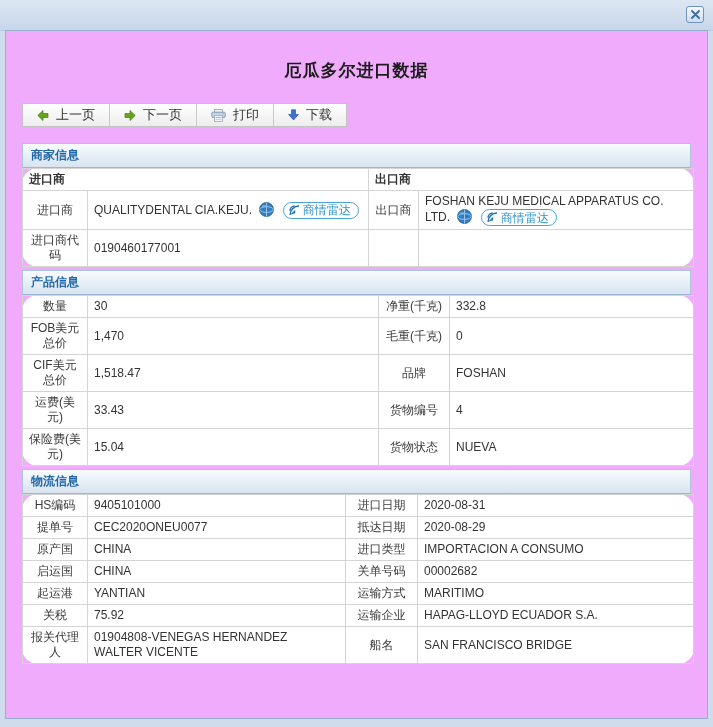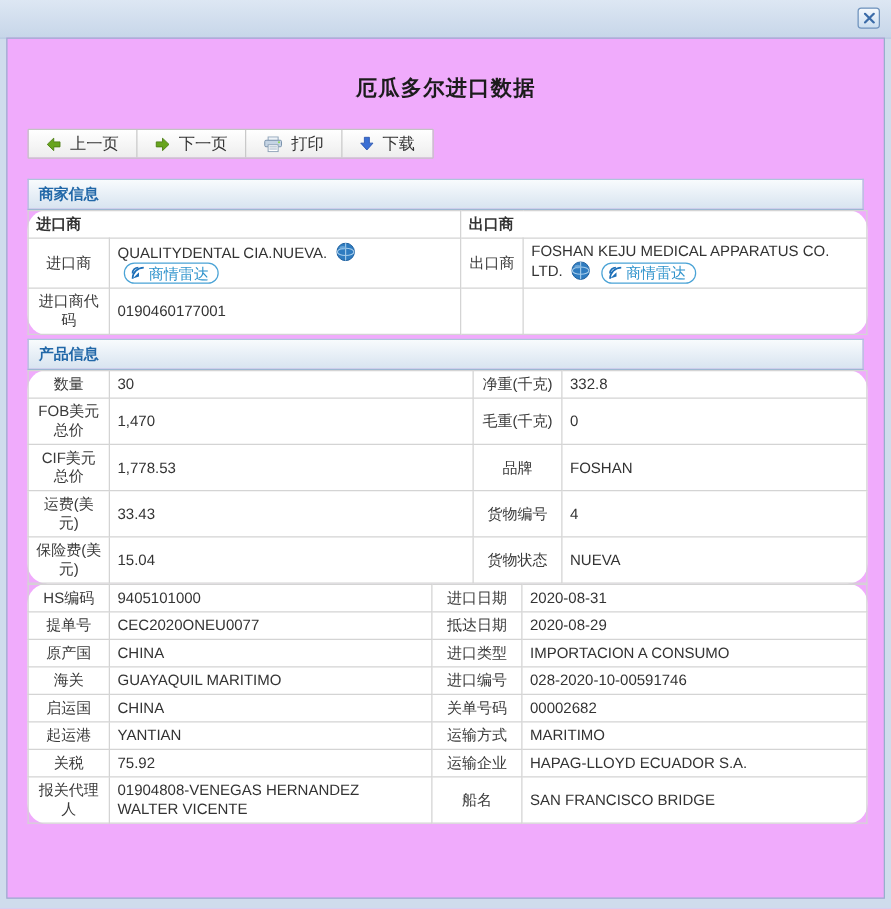--- a/index.html
+++ b/index.html
@@ -135,21 +135,21 @@
           <col style="width: 50px;">
           <col style="width: 275px;">
         </colgroup>
         <tbody>
           <tr>
             <td colspan="2" class="sub">进口商</td>
             <td colspan="2" class="sub">出口商</td>
           </tr>
           <tr>
             <td class="lbl">进口商</td>
-            <td class="val"><span>QUALITYDENTAL CIA.NUEVA.</span>
+            <td class="val"><span>QUALITYDENTAL CIA.KEJU.</span>
   <svg class="globe" width="15" height="15" viewBox="0 0 15 15">
     <circle cx="7.5" cy="7.5" r="7" fill="#2f7cc0"></circle>
     <circle cx="7.5" cy="7.5" r="7" fill="none" stroke="#1d5f9e" stroke-width="0.8"></circle>
     <ellipse cx="7.5" cy="7.5" rx="6.6" ry="2.9" fill="none" stroke="#a6cceb" stroke-width="0.9"></ellipse>
     <path d="M7.5 0.6 v13.8" stroke="#a6cceb" stroke-width="0.9"></path>
     <ellipse cx="5.2" cy="4.2" rx="2.6" ry="1.5" fill="#7db4e0" opacity="0.7"></ellipse>
   </svg>
 
   <span class="badge">
     <svg class="icon" width="11" height="11" viewBox="0 0 11 11">
@@ -204,38 +204,39 @@
             <td class="val"><span>332.8</span></td>
           </tr>
           <tr>
             <td class="lbl">FOB美元总价</td>
             <td class="val"><span>1,470</span></td>
             <td class="lbl">毛重(千克)</td>
             <td class="val"><span>0</span></td>
           </tr>
           <tr>
             <td class="lbl">CIF美元总价</td>
-            <td class="val"><span>1,778.53</span></td>
+            <td class="val"><span>1,518.47</span></td>
             <td class="lbl">品牌</td>
             <td class="val"><span>FOSHAN</span></td>
           </tr>
           <tr>
             <td class="lbl">运费(美元)</td>
             <td class="val"><span>33.43</span></td>
             <td class="lbl">货物编号</td>
             <td class="val"><span>4</span></td>
           </tr>
           <tr>
             <td class="lbl">保险费(美元)</td>
             <td class="val"><span>15.04</span></td>
             <td class="lbl">货物状态</td>
             <td class="val"><span>NUEVA</span></td>
           </tr>
         </tbody>
       </table>
+      <div class="section-header">物流信息</div>
       <table class="info">
         <colgroup>
           <col style="width: 65px;">
           <col style="width: 258px;">
           <col style="width: 72px;">
           <col style="width: 276px;">
         </colgroup>
         <tbody>
           <tr>
             <td class="lbl">HS编码</td>
@@ -249,26 +250,20 @@
             <td class="lbl">抵达日期</td>
             <td class="val"><span>2020-08-29</span></td>
           </tr>
           <tr>
             <td class="lbl">原产国</td>
             <td class="val"><span>CHINA</span></td>
             <td class="lbl">进口类型</td>
             <td class="val"><span>IMPORTACION A CONSUMO</span></td>
           </tr>
           <tr>
-            <td class="lbl">海关</td>
-            <td class="val"><span>GUAYAQUIL MARITIMO</span></td>
-            <td class="lbl">进口编号</td>
-            <td class="val"><span>028-2020-10-00591746</span></td>
-          </tr>
-          <tr>
             <td class="lbl">启运国</td>
             <td class="val"><span>CHINA</span></td>
             <td class="lbl">关单号码</td>
             <td class="val"><span>00002682</span></td>
           </tr>
           <tr>
             <td class="lbl">起运港</td>
             <td class="val"><span>YANTIAN</span></td>
             <td class="lbl">运输方式</td>
             <td class="val"><span>MARITIMO</span></td>

